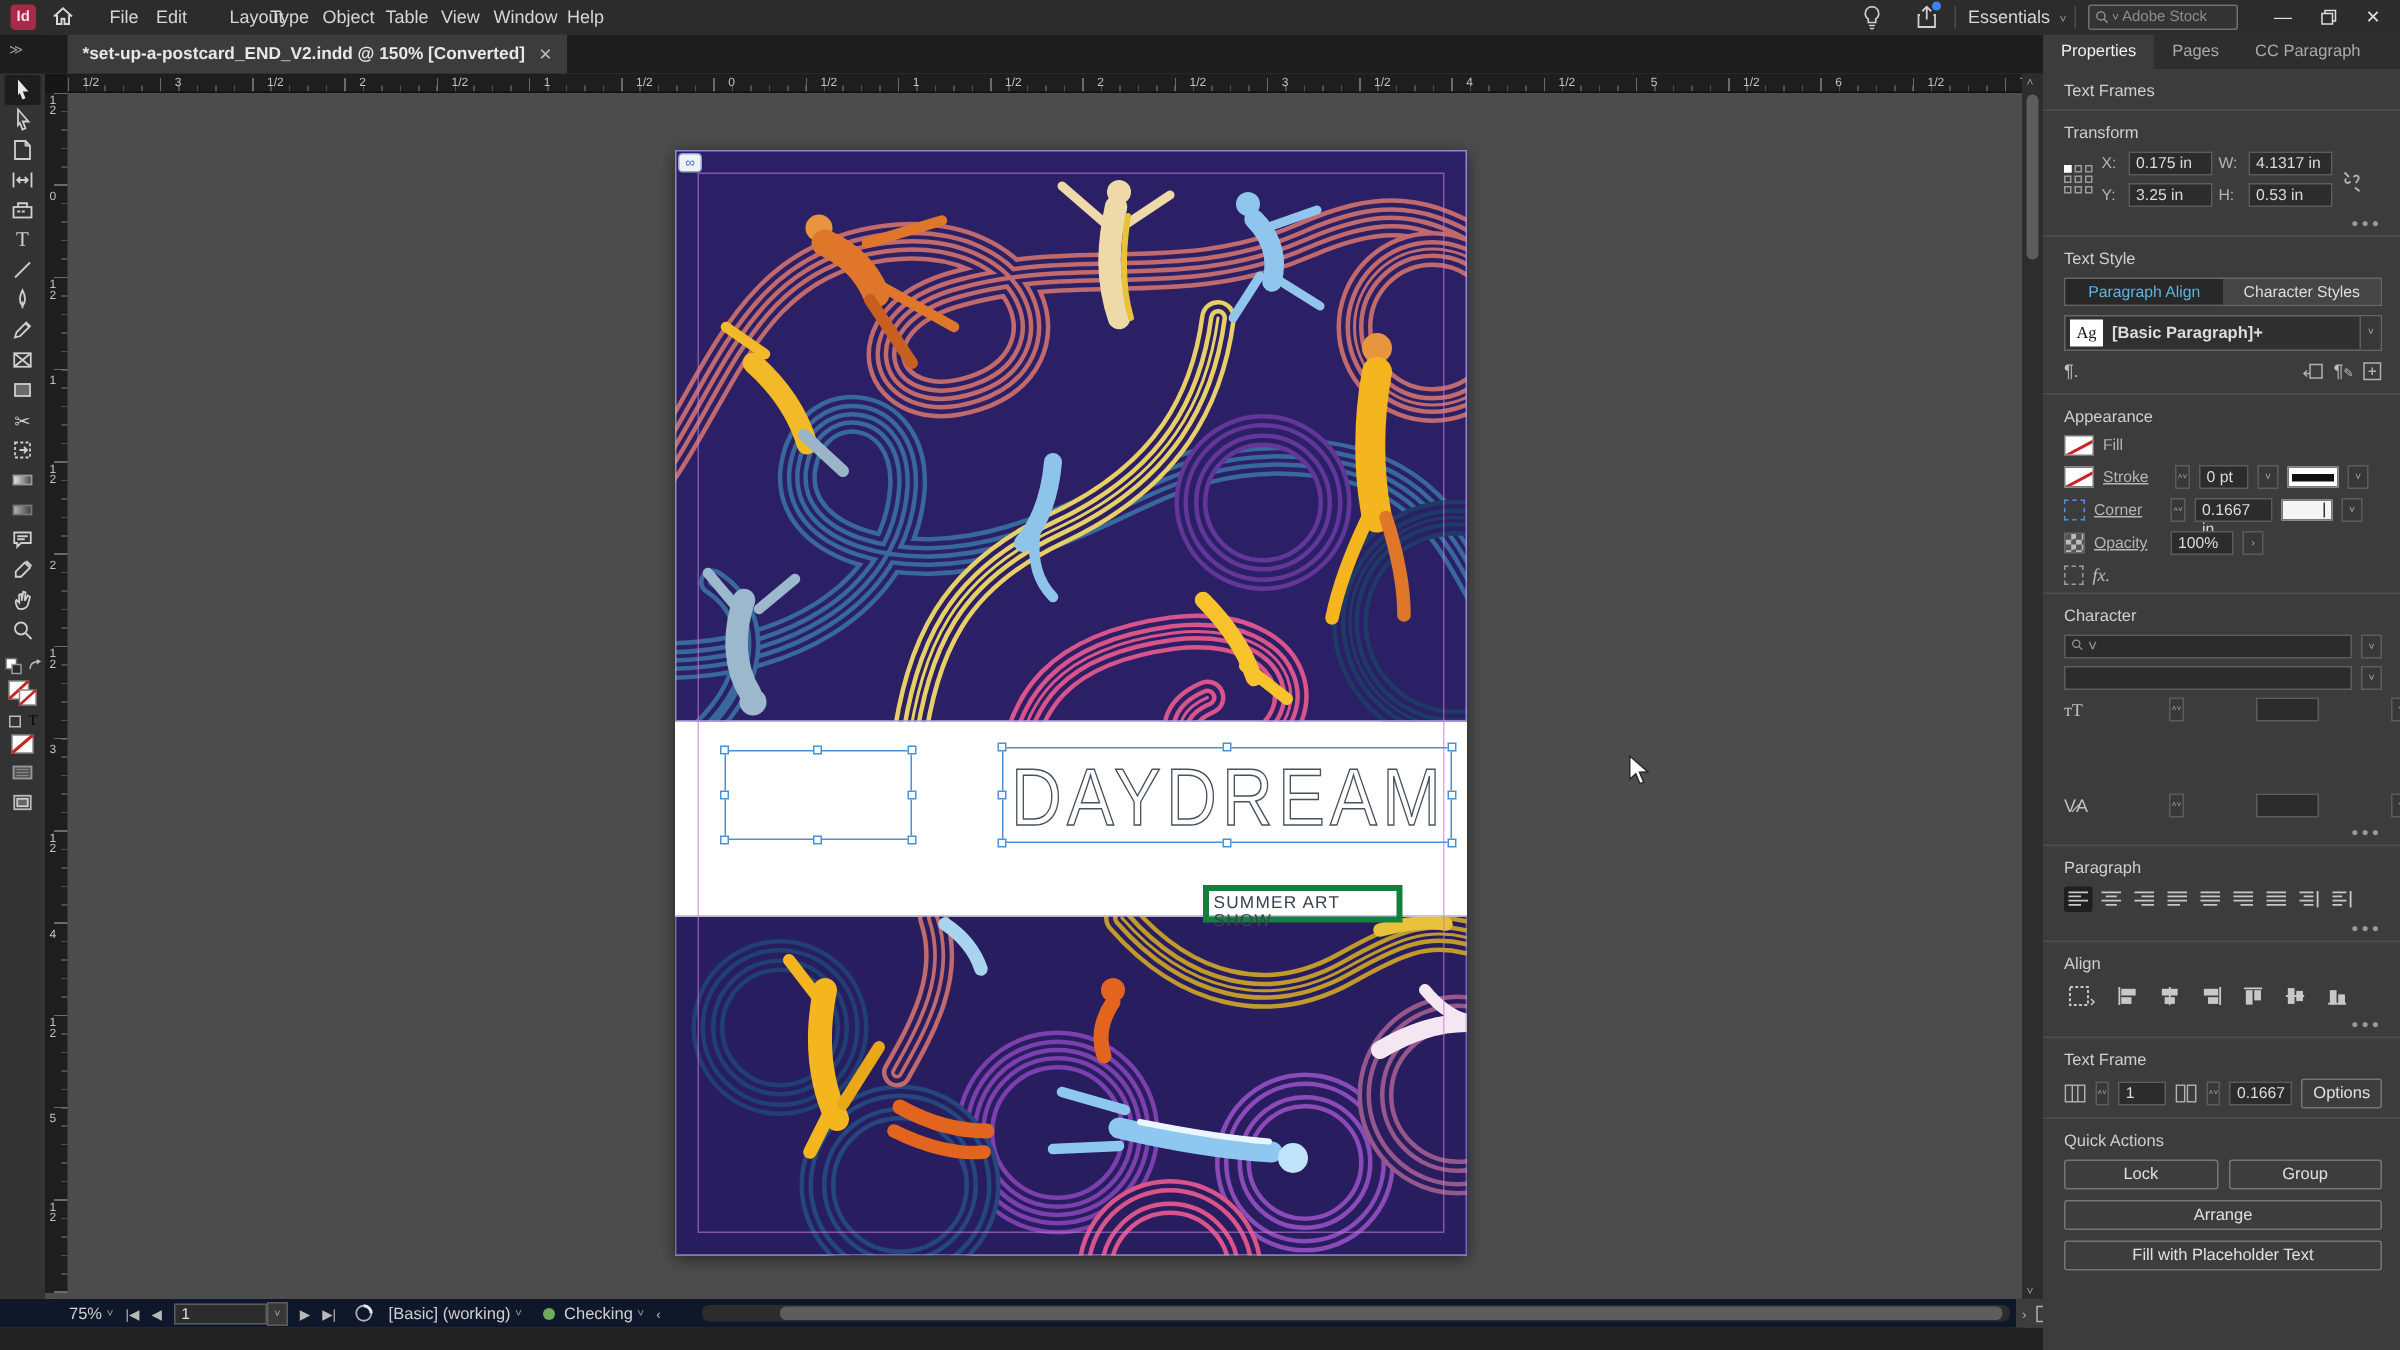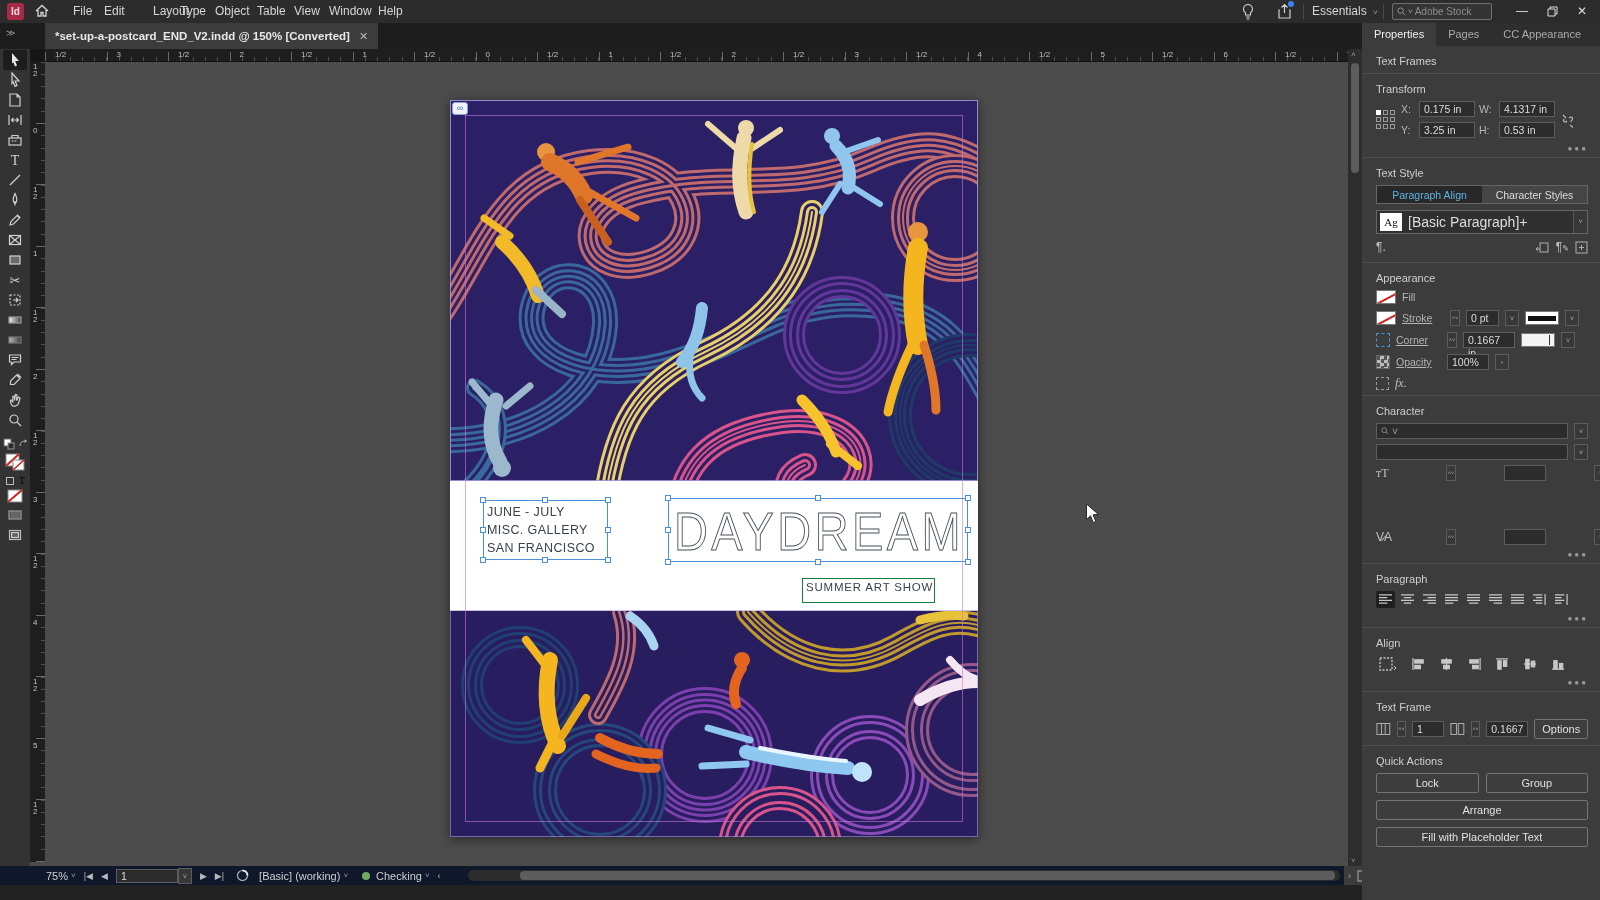--- a/index.html
+++ b/index.html
@@ -41,21 +41,21 @@
   .tool svg{stroke:#cfcfcf;fill:none;stroke-width:1.2;}
   .tool .glyph{color:#cfcfcf;font-size:13px;line-height:13px;}
   .swatchbox{position:relative;width:20px;height:18px;margin-top:3px;}
   
   #canvas{position:absolute;left:30px;top:62px;width:1318px;height:804px;background:#4c4c4c;z-index:1;}
   #page{position:absolute;left:450px;top:100px;width:528px;height:737px;background:#fff;box-shadow:0 2px 10px rgba(0,0,0,.5);z-index:2;}
   #linkbadge{position:absolute;left:2px;top:2px;width:16px;height:13px;background:#f2f2f2;border:1px solid #8aa6d8;border-radius:3px;color:#3b6fc4;font-size:9px;line-height:11px;text-align:center;z-index:6;}
   .fedge{position:absolute;border:1px solid #4a90d9;z-index:5;}
   .hdl{position:absolute;width:6px;height:6px;background:#fff;border:1px solid #4a90d9;z-index:7;}
   .dtext{position:absolute;color:#38424e;z-index:6;}
-  #band-sub{border:1px solid #15803d;z-index:5;position:absolute;}
+  #band-sub{border:4px solid #15803d;z-index:5;position:absolute;margin-top:12px;}
   #cursor{position:absolute;left:1085px;top:503px;z-index:60;}
   
   #vscroll{position:absolute;left:1348px;top:49px;width:14px;height:817px;background:#2d2d2d;z-index:30;}
   #vthumb{position:absolute;left:2.5px;top:14px;width:8px;height:110px;background:#5d5d5d;border-radius:4px;}
   .scarrow{position:absolute;left:3px;color:#9a9a9a;font-size:8px;}
   
   #statusbar{position:absolute;left:0;top:866px;width:1348px;height:19px;background:#0f172a;z-index:36;display:flex;align-items:center;font-size:11px;color:#cfcfcf;}
   #statusbar .sp{margin-left:10px;}
   .navbtn{color:#b8b8b8;font-size:9px;margin-left:8px;}
   #pagefield{margin-left:8px;width:62px;height:14px;background:#2c2c2c;border:1px solid #5c5c5c;font-size:10.5px;color:#ddd;padding:0 4px;line-height:13px;}
@@ -371,25 +371,20 @@
     <rect x="0.5" y="0.5" width="527" height="380" fill="none" stroke="#a89ae0" stroke-opacity="0.85"></rect>
     <rect x="0.5" y="510.5" width="527" height="226" fill="none" stroke="#a89ae0" stroke-opacity="0.6"></rect>
     <rect x="15.5" y="15.5" width="497" height="706" fill="none" stroke="#c77ad7" stroke-opacity="0.6"></rect>
 
     <text x="224" y="450" font-family="Liberation Sans, sans-serif" font-size="54" letter-spacing="4" textLength="290" lengthAdjust="spacingAndGlyphs" fill="none" stroke="#48525d" stroke-width="1">DAYDREAM</text>
   </svg>
 
   <span id="linkbadge">∞</span>
 
   <div class="fedge" style="left:33px;top:400px;width:125px;height:60px;"></div>
-  <div class="dtext" style="left:37px;top:403px;font-size:12.5px;line-height:18px;letter-spacing:0.4px;">
-    <div>JUNE - JULY</div>
-    <div>MISC. GALLERY</div>
-    <div>SAN FRANCISCO</div>
-  </div>
 
   <div class="fedge" style="left:218px;top:398px;width:300px;height:64px;"></div>
 
   <div id="band-sub" style="left:352px;top:478px;width:133px;height:25px;">
     <div class="dtext" style="left:3px;top:2px;font-size:11.5px;letter-spacing:0.8px;position:relative;">SUMMER ART SHOW</div>
   </div>
 
   <div class="hdl" style="left:30px;top:397px"></div>
   <div class="hdl" style="left:92px;top:397px"></div>
   <div class="hdl" style="left:155px;top:397px"></div>
@@ -658,21 +653,21 @@
       <rect x="1" y="1" width="6" height="10" stroke="#b0b0b0" fill="none"></rect>
       <rect x="9" y="1" width="6" height="10" stroke="#b0b0b0" fill="none"></rect>
     </svg>
 </div>
 <div id="bottomstrip"></div>
 
 <div id="panel">
   <div id="ptabs">
     <span class="ptab on">Properties</span>
     <span class="ptab">Pages</span>
-    <span class="ptab">CC Appearance</span>
+    <span class="ptab">CC Paragraph</span>
   </div>
   <div id="pbody">
     <div class="ph">Text Frames</div>
     <div class="pdiv"></div>
 
     <div class="ph">Transform</div>
     <div class="prow">
       <span id="refgrid">
           <i class="sel"></i>
           <i></i>
@@ -701,21 +696,21 @@
     <div class="dots">●●●</div>
     <div class="pdiv"></div>
 
     <div class="ph">Text Style</div>
     <div class="segwrap">
       <span class="seg on">Paragraph Align</span>
       <span class="seg off">Character Styles</span>
     </div>
     <div id="agrow">
       <span id="agbox">Ag</span>
-      <span style="flex:1;font-size:14px;color:#ddd;">[Basic Paragraph]+</span>
+      <span style="flex:1;font-size:11px;color:#ddd;font-weight:bold;">[Basic Paragraph]+</span>
       <span class="ddbtn" style="height:22px;line-height:21px;border-top:none;border-bottom:none;border-right:none;">˅</span>
     </div>
     <div class="prow" style="margin-bottom:8px;">
       <span class="icn">¶.</span>
       <span style="flex:1"></span>
       <svg width="15" height="13" viewBox="0 0 15 13">
           <rect x="5" y="2" width="8" height="9" stroke="#b0b0b0" fill="none"></rect>
           <path d="M1 8 L5 8 M3 6 L1 8 L3 10" stroke="#b0b0b0" fill="none"></path>
         </svg>
       <span class="icn">¶<span style="font-size:8px">✎</span></span>

